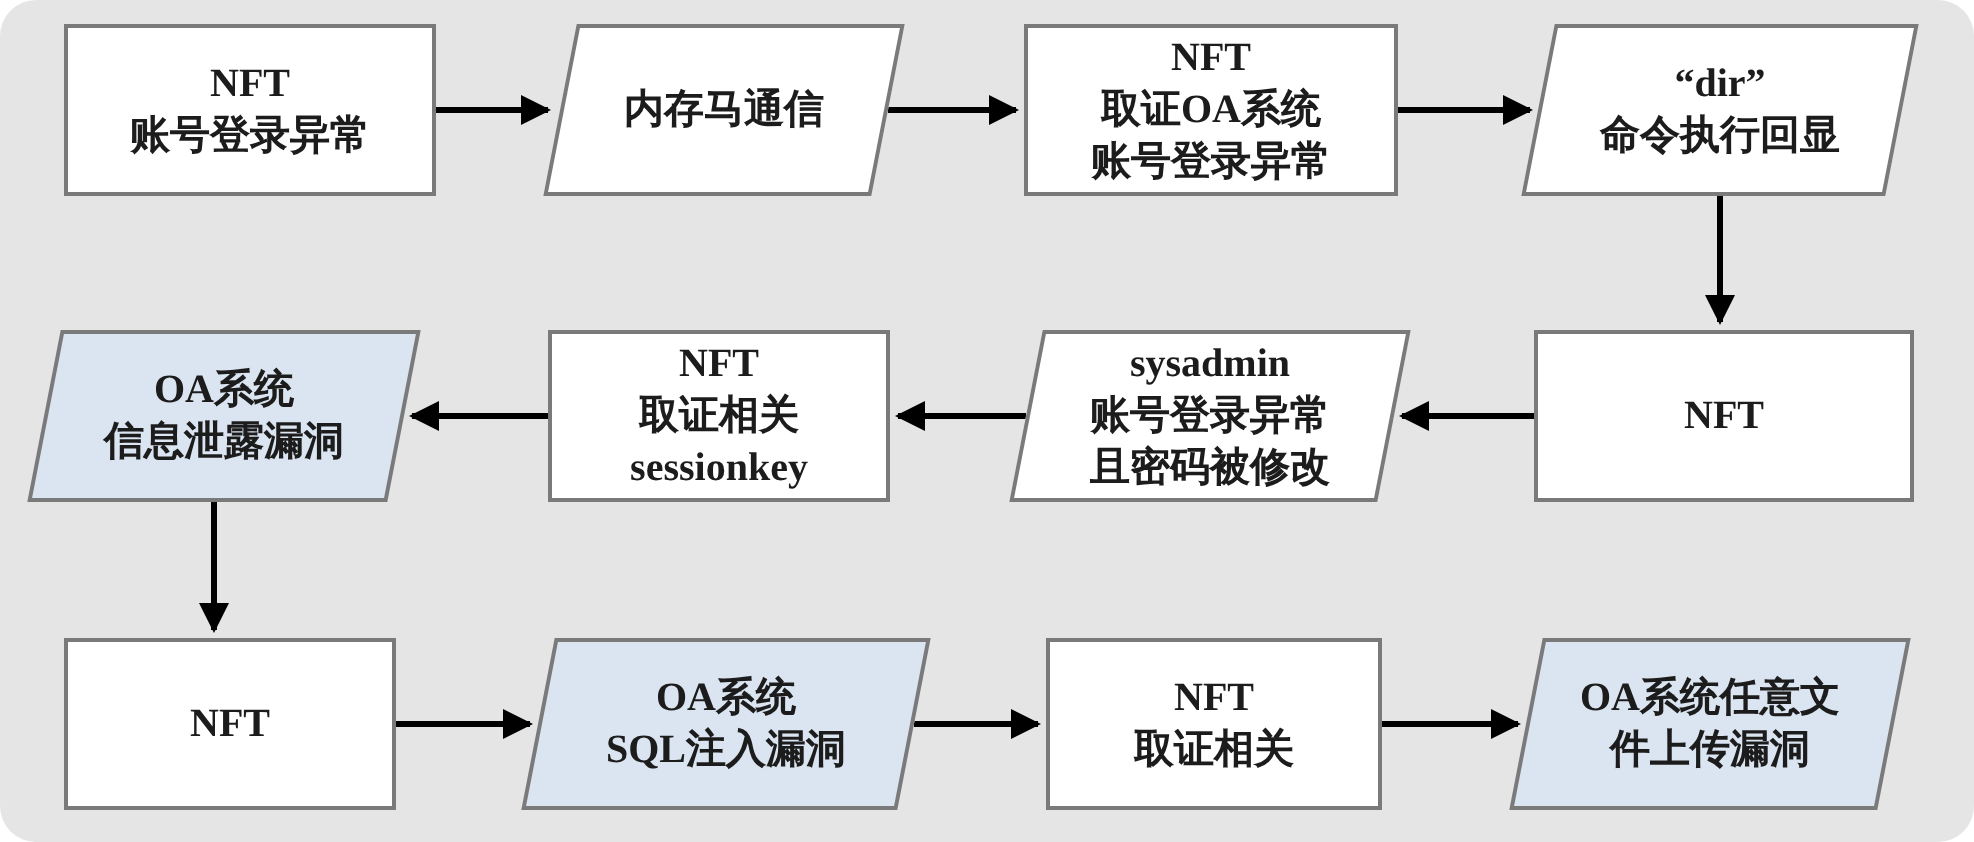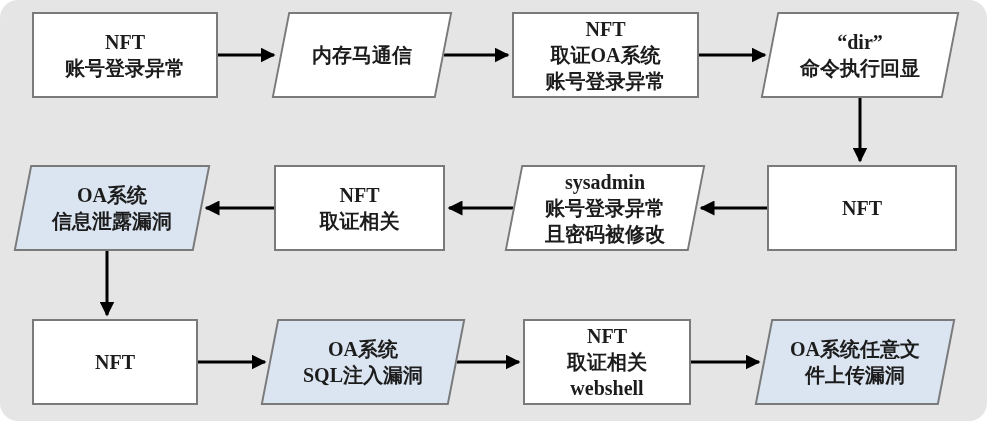--- a/index.html
+++ b/index.html
@@ -102,20 +102,21 @@
       <span class="line">sysadmin</span>
       <span class="line">账号登录异常</span>
       <span class="line">且密码被修改</span>
     </div>
   </div>
 
   <div class="node" style="left:274px; top:165px; width:171px; height:86px;">
     <div class="inner">
       <span class="line">NFT</span>
       <span class="line">取证相关</span>
+      <span class="line">sessionkey</span>
     </div>
   </div>
 
   <div class="node para fill-blue" style="left:22px; top:165px; width:180px; height:86px;">
     <div class="inner">
       <span class="line">OA系统</span>
       <span class="line">信息泄露漏洞</span>
     </div>
   </div>
 
@@ -129,21 +130,20 @@
     <div class="inner">
       <span class="line">OA系统</span>
       <span class="line">SQL注入漏洞</span>
     </div>
   </div>
 
   <div class="node" style="left:523px; top:319px; width:168px; height:86px;">
     <div class="inner">
       <span class="line">NFT</span>
       <span class="line">取证相关</span>
-      <span class="line">webshell</span>
     </div>
   </div>
 
   <div class="node para fill-blue" style="left:763px; top:319px; width:184px; height:86px;">
     <div class="inner">
       <span class="line">OA系统任意文</span>
       <span class="line">件上传漏洞</span>
     </div>
   </div>
 

